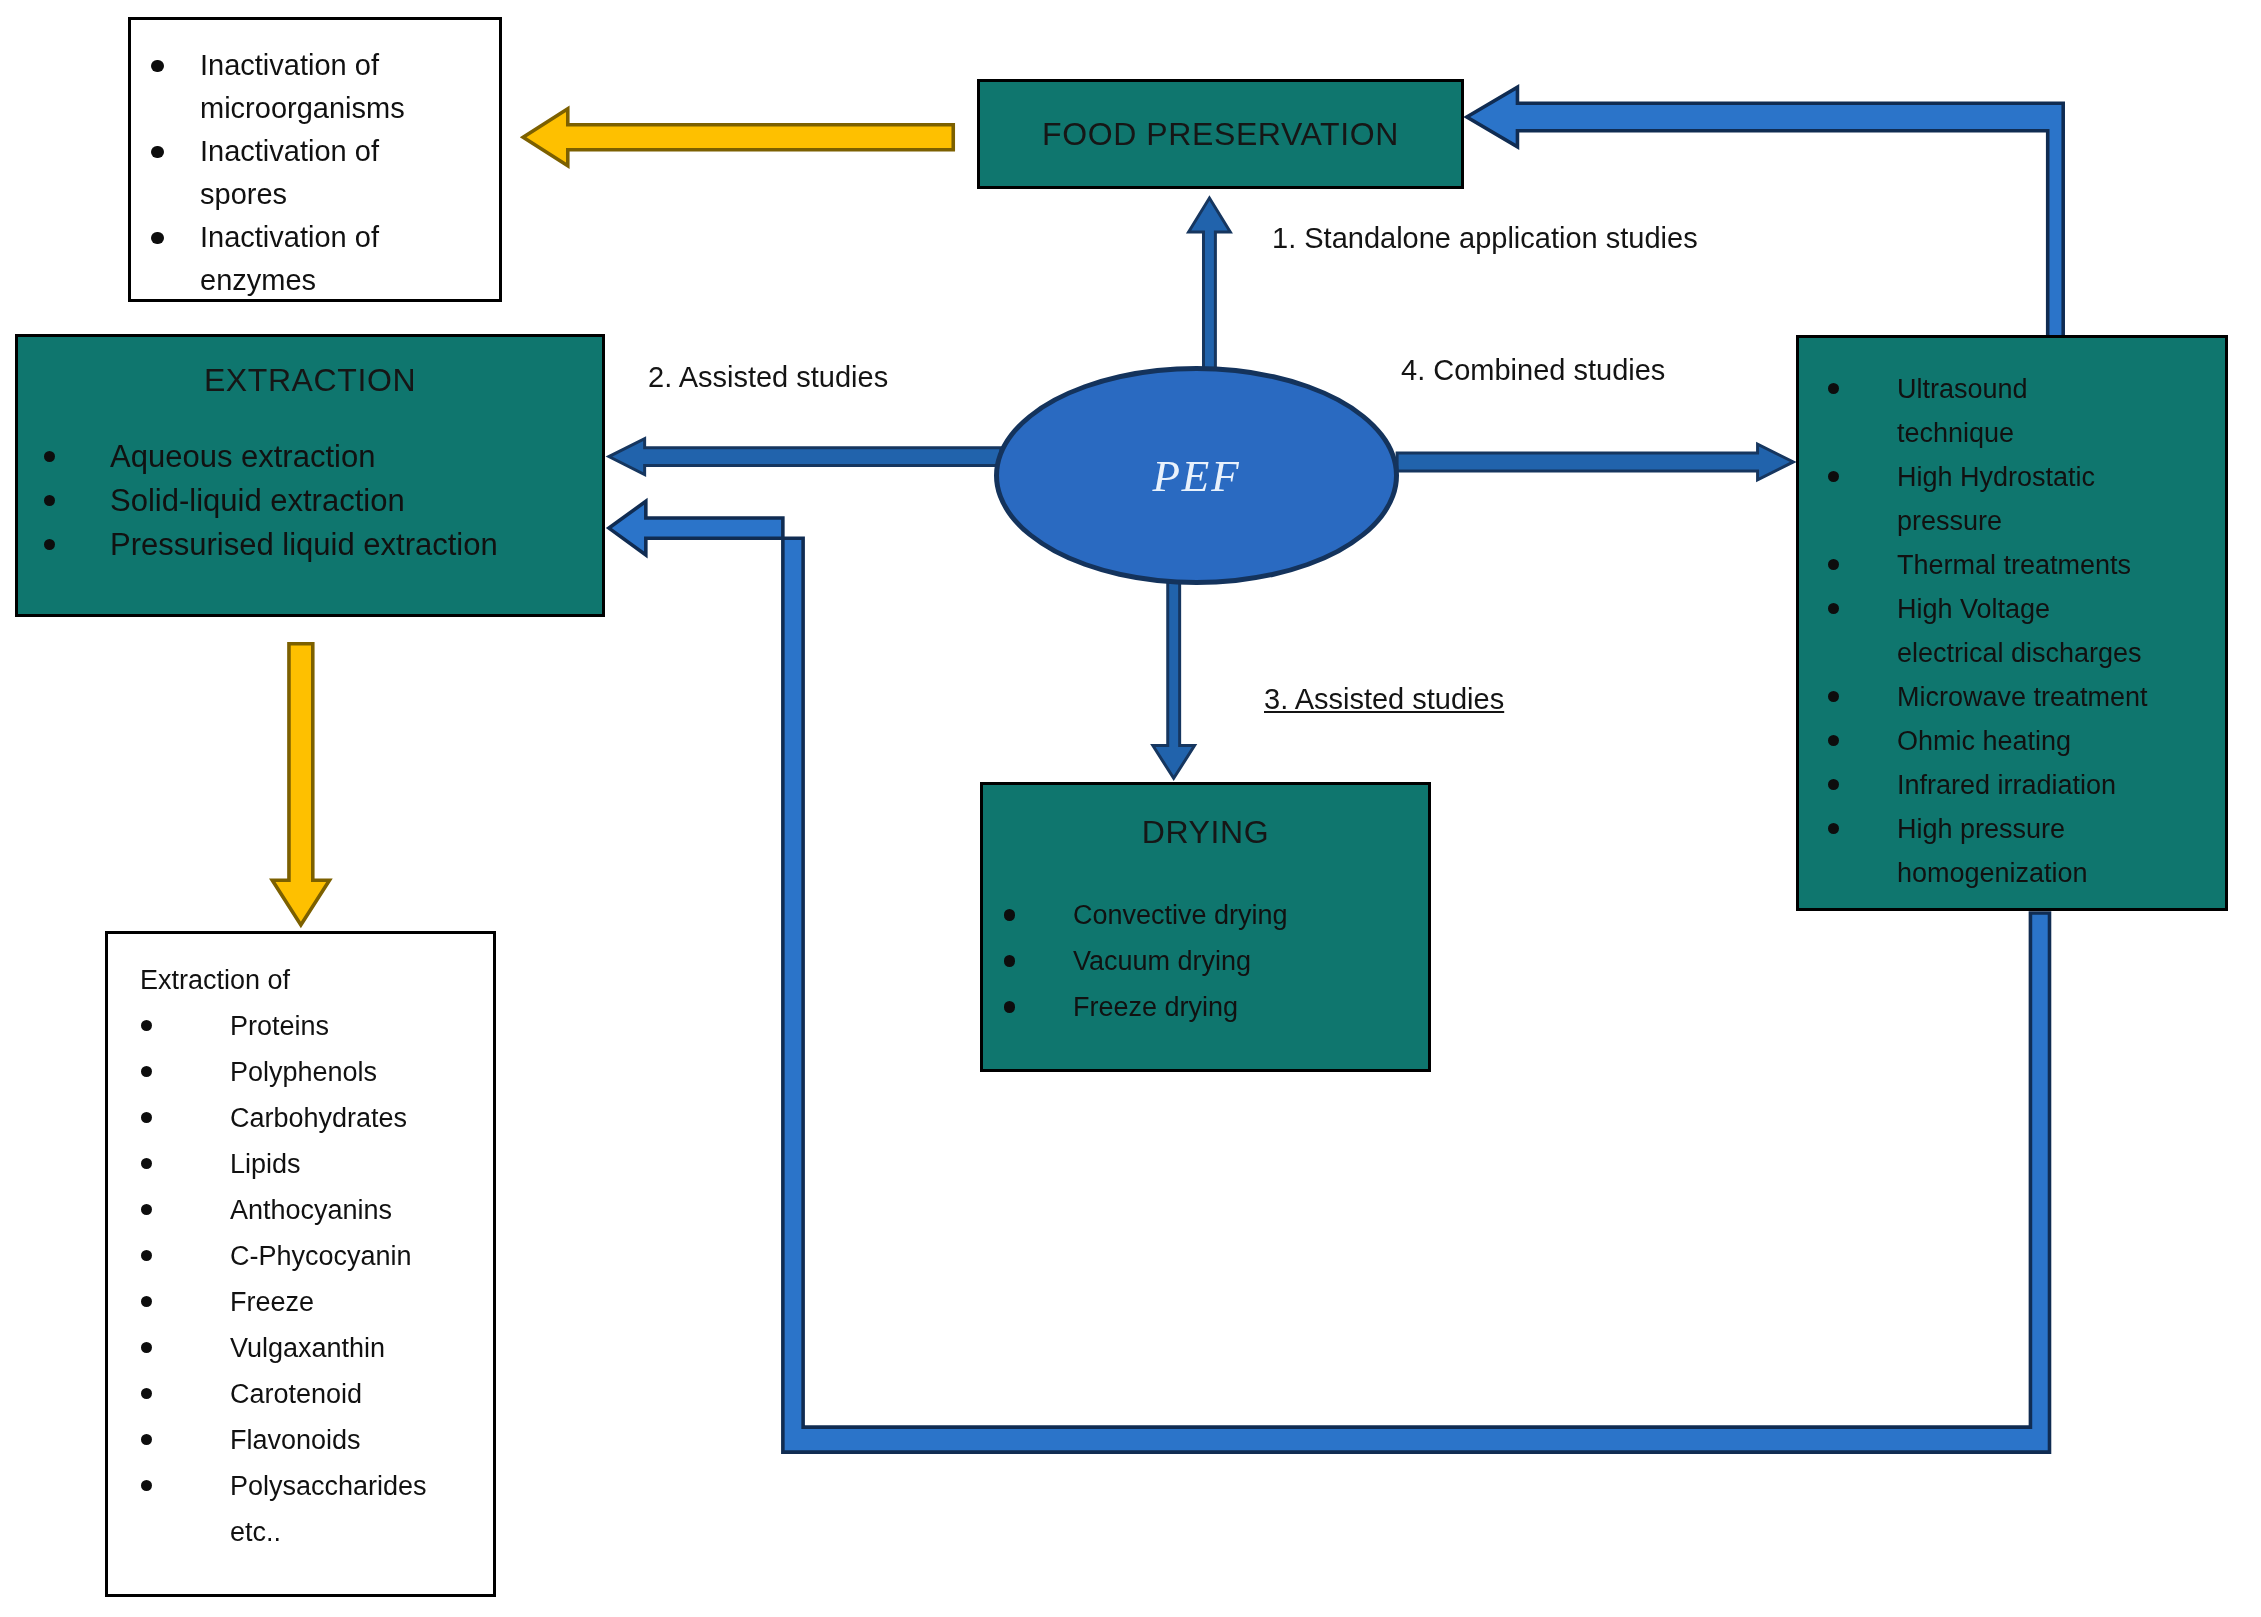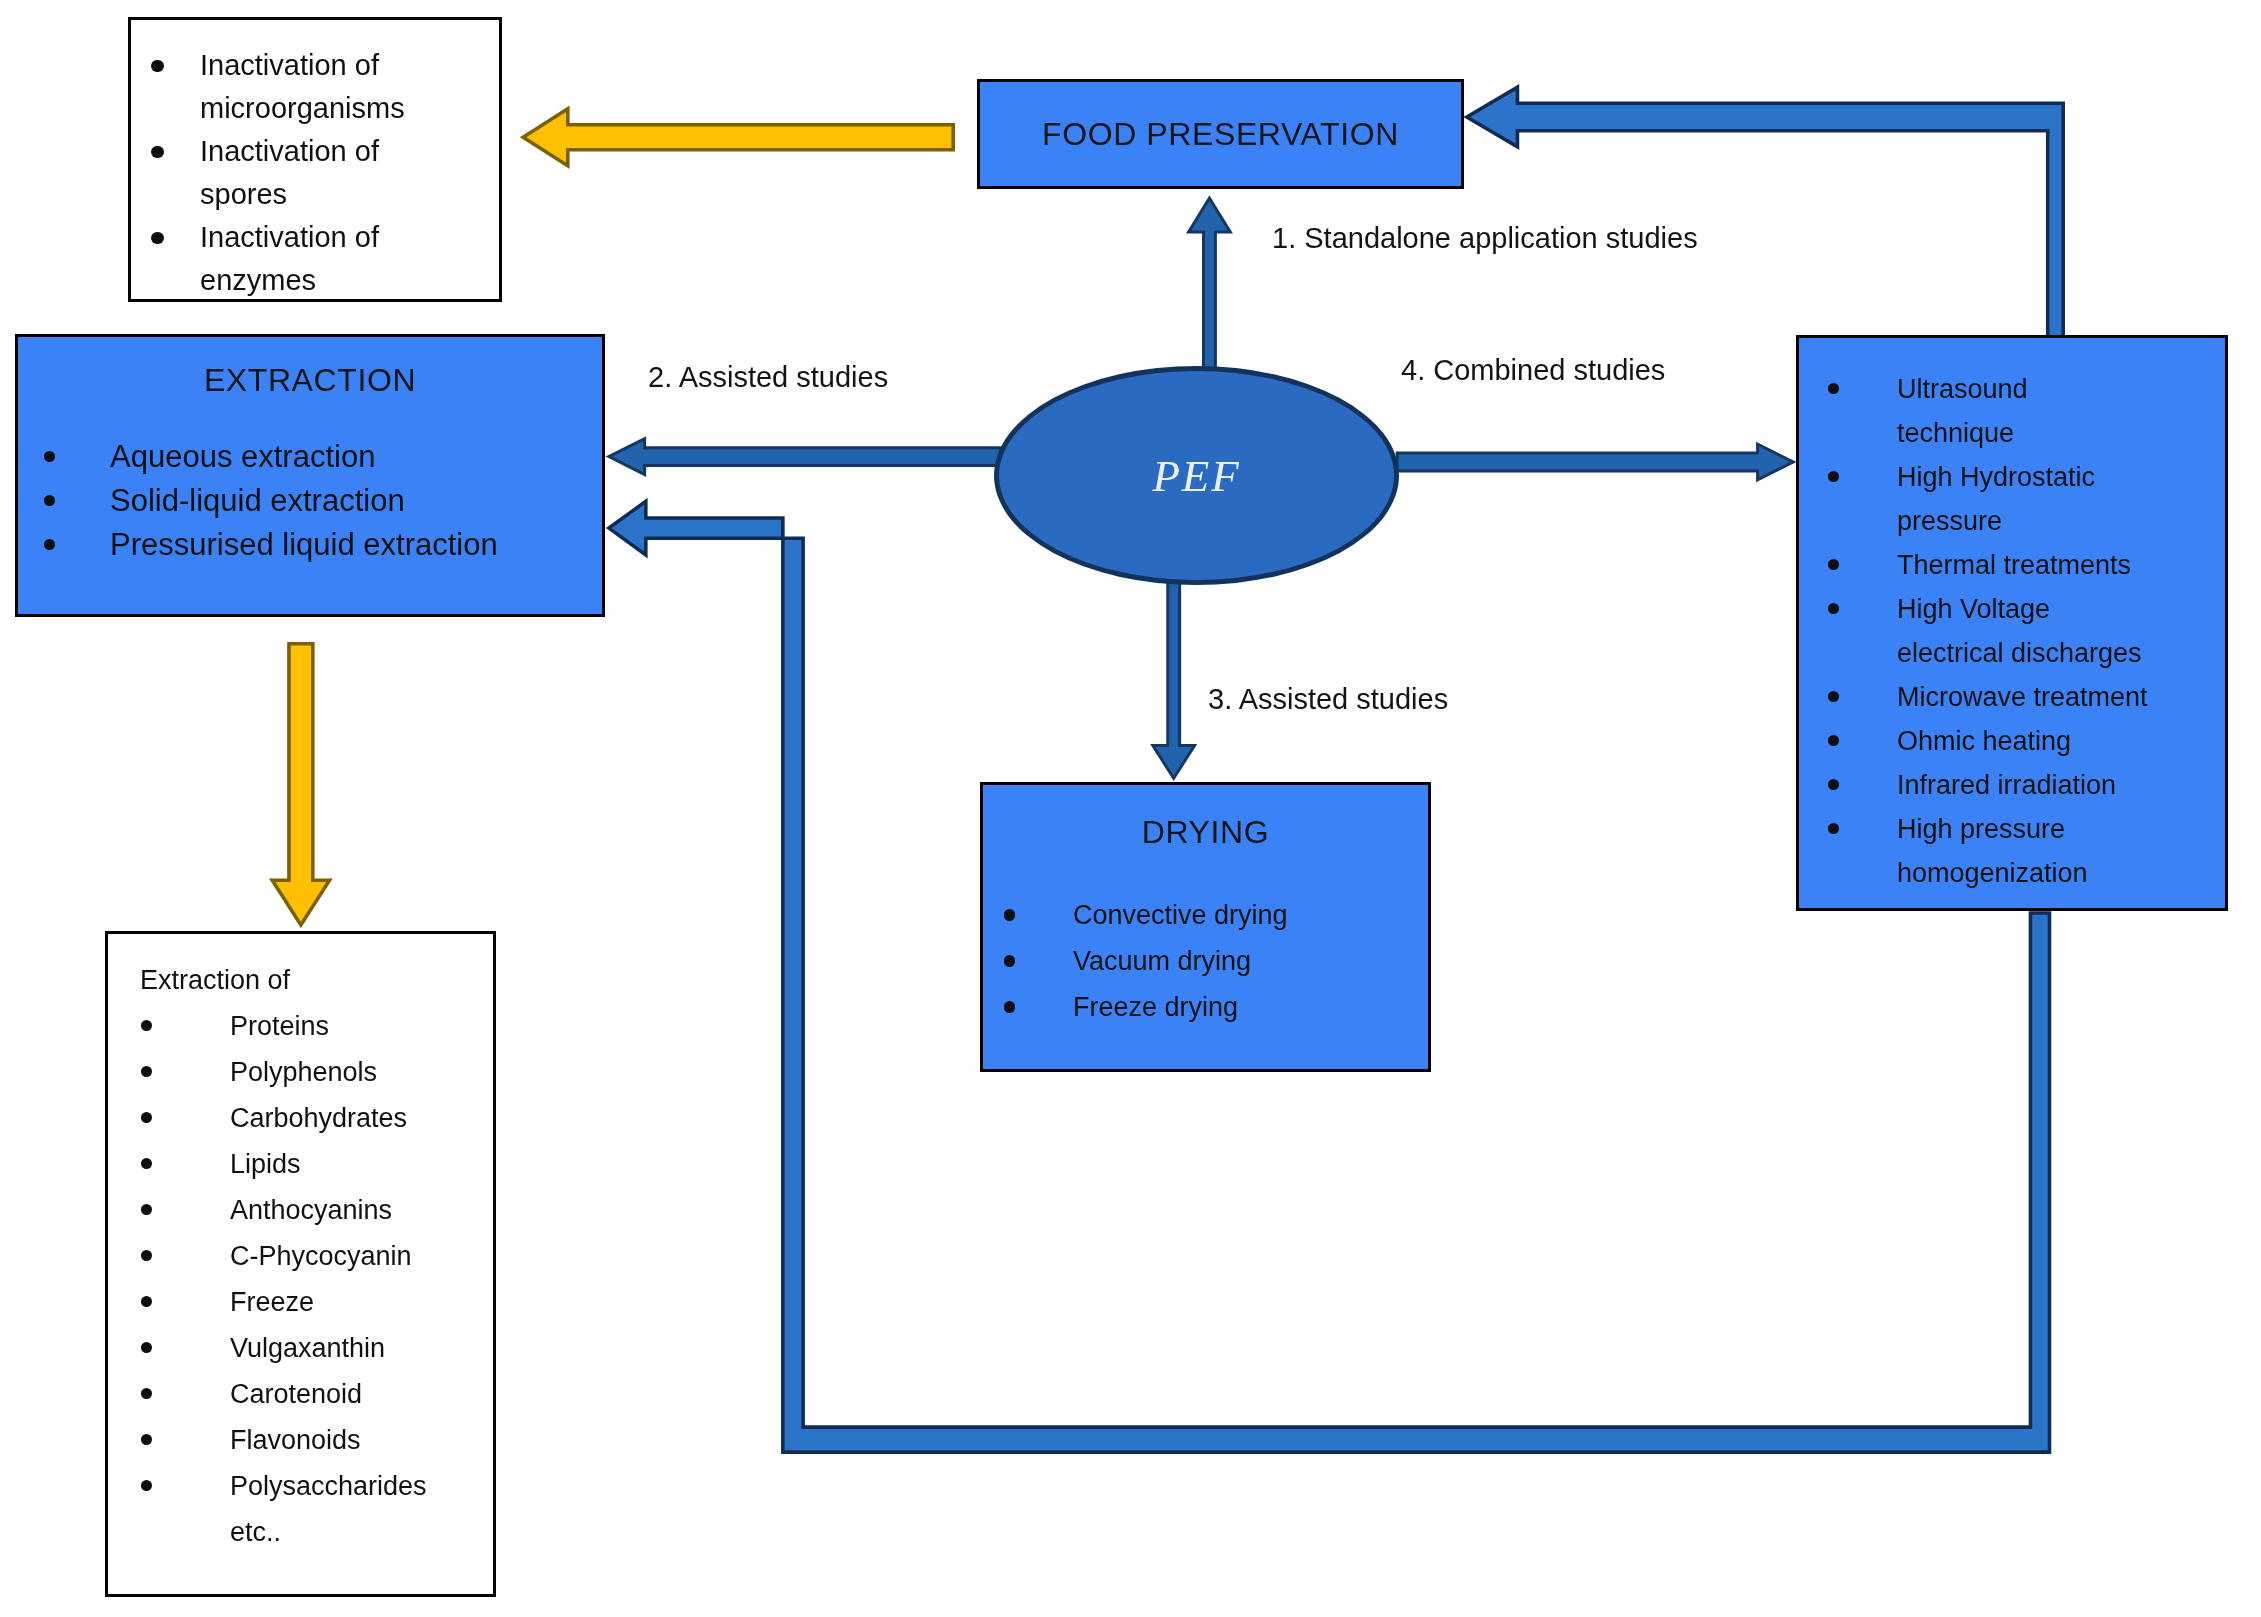--- a/index.html
+++ b/index.html
@@ -13,21 +13,21 @@
   }
   #connectors {
     position:absolute; left:0; top:0; z-index:1;
   }
   .box {
     position:absolute; z-index:2;
     border:3.6px solid #000000;
     box-sizing:border-box;
   }
   .box.white { background:#ffffff; }
-  .box.gray  { background:#3b82f6; }
+  .box.gray  { background:#0f766e; }
   .box-title {
     text-align:center;
     font-size:32px;
     letter-spacing:0.6px;
     color:#161616;
   }
   ul.blist { list-style:none; margin:0; padding:0; }
   ul.blist li {
     position:relative;
     white-space:pre-line;
@@ -91,21 +91,21 @@
   }
 
   
   .flow-label {
     position:absolute; z-index:2;
     font-size:29px; color:#141414; white-space:nowrap;
   }
   #label-standalone { left:1272px; top:222px;text-align:right; }
   #label-assisted-extraction { left:648px; top:361px; }
   #label-combined { left:1401px; top:354px; }
-  #label-assisted-drying { left:1208px; top:683px; }
+  #label-assisted-drying { left:1264px; top:683px;text-decoration:underline; }
 </style>
 </head>
 <body>
 
 <div id="canvas">
 
   <svg id="connectors" width="2261" height="1618" viewBox="0 0 3795 2715">
 
     <polygon points="1600,209 953,209 953,182 878,230 953,278 953,251 1600,251" fill="#fec000" stroke="#7c6000" stroke-width="6" stroke-linejoin="miter"></polygon>
 

